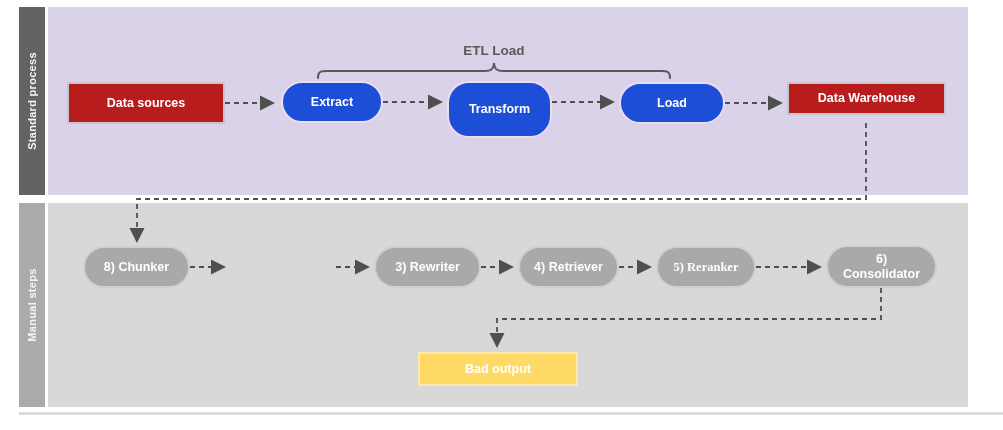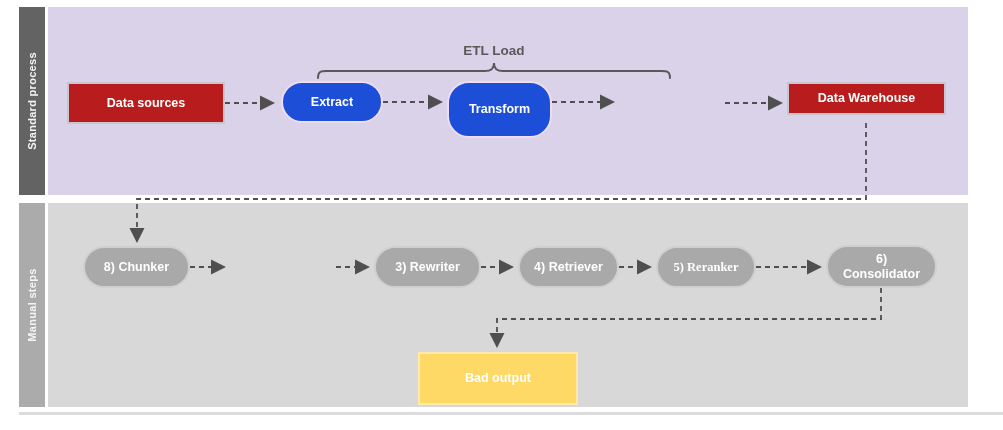--- a/index.html
+++ b/index.html
@@ -84,37 +84,40 @@
 
   <div class="node rect-gray" style="left:67px;top:82px;width:158px;height:42px;">
     <span>Data sources</span>
   </div>
   <div class="node pill-magenta" style="left:281px;top:81px;width:102px;height:42px;">
     <span>Extract</span>
   </div>
   <div class="node pill-magenta" style="left:447px;top:81px;width:105px;height:57px;">
     <span>Transform</span>
   </div>
+  <div class="node pill-magenta" style="left:619px;top:82px;width:106px;height:42px;">
+    <span>Load</span>
+  </div>
   <div class="node rect-gray" style="left:787px;top:82px;width:159px;height:33px;">
     <span>Data Warehouse</span>
   </div>
 
   <div class="node pill-gray" style="left:83px;top:246px;width:107px;height:42px;">
     <span>8) Chunker</span>
   </div>
   <div class="node pill-gray" style="left:374px;top:246px;width:107px;height:42px;">
     <span>3) Rewriter</span>
   </div>
   <div class="node pill-gray" style="left:518px;top:246px;width:101px;height:42px;">
     <span>4) Retriever</span>
   </div>
   <div class="node pill-gray" style="left:656px;top:246px;width:100px;height:42px;font-family:Liberation Serif, serif;">
     <span>5) Reranker</span>
   </div>
   <div class="node pill-gray wrap-84" style="left:826px;top:245px;width:111px;height:43px;">
     <span>6) Consolidator</span>
   </div>
 
-  <div class="node rect-yellow" style="left:418px;top:352px;width:160px;height:53px;justify-content:center;">
+  <div class="node rect-yellow" style="left:418px;top:352px;width:160px;height:34px;justify-content:center;">
     <span>Bad output</span>
   </div>
 
 </div>
 
 </body></html>

